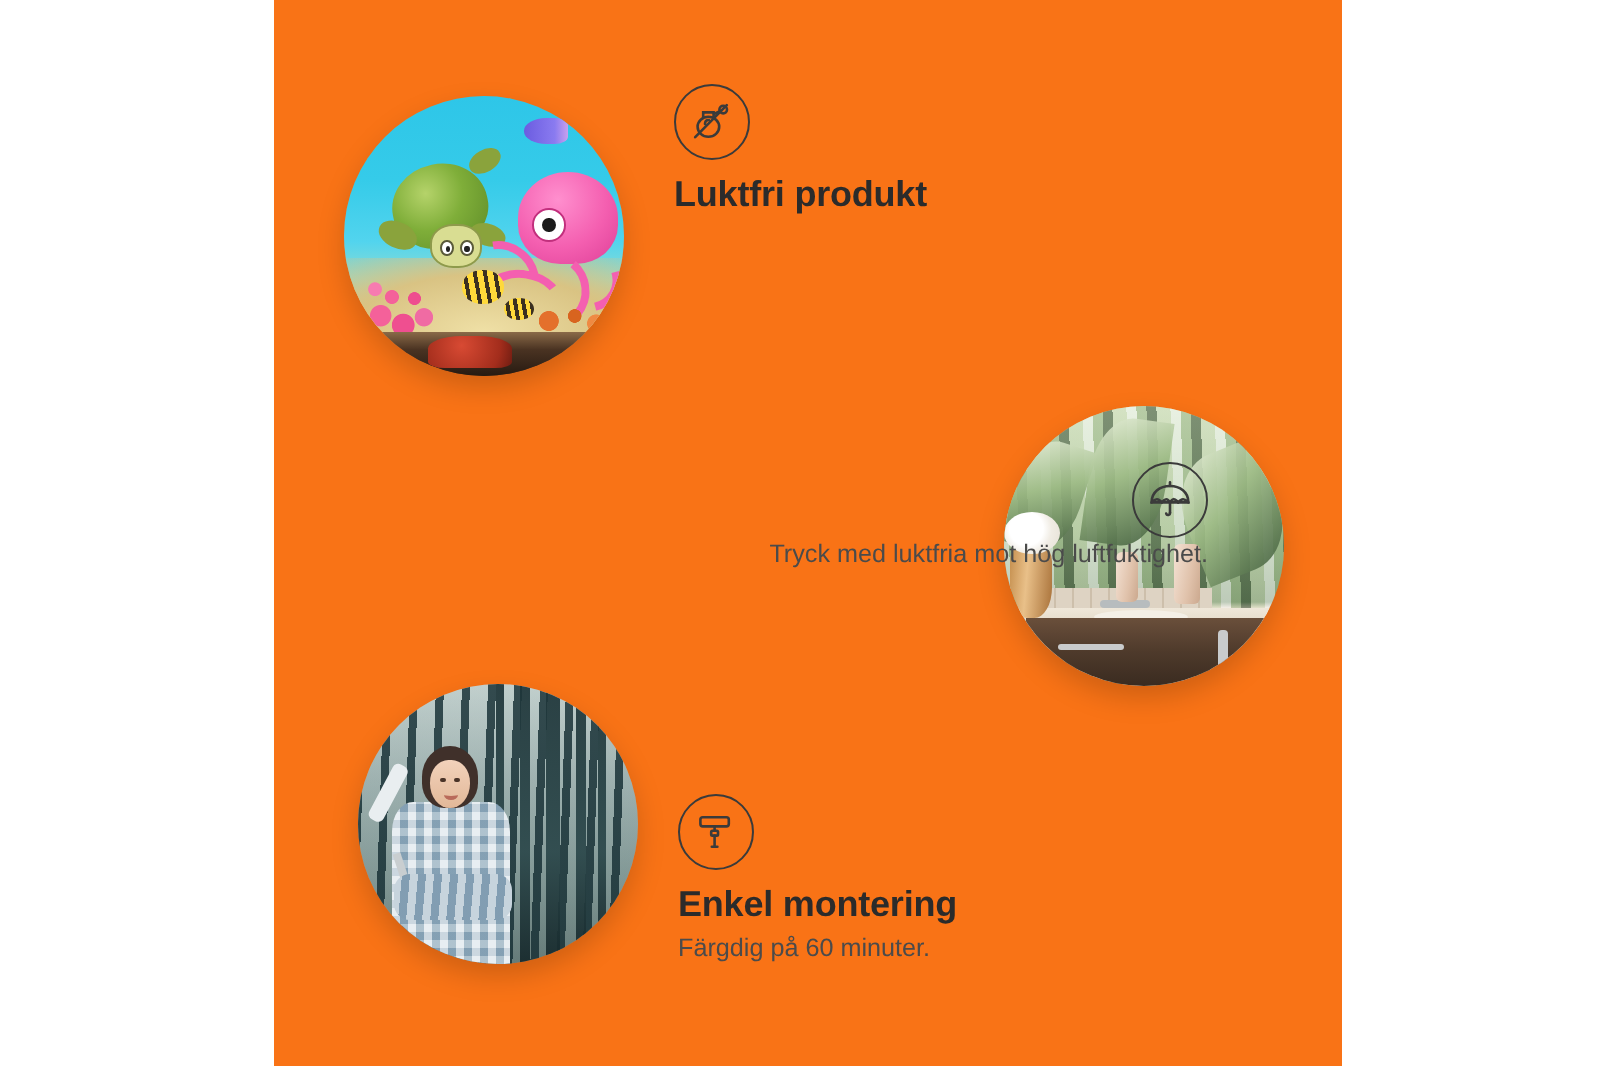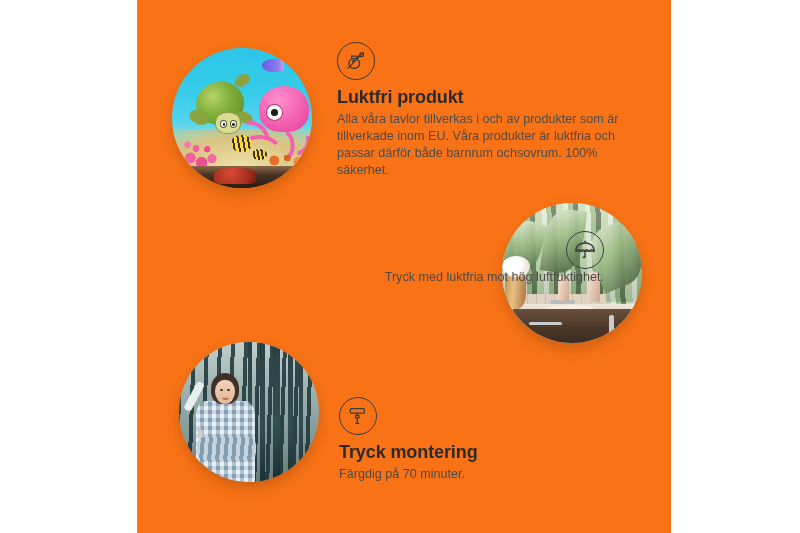--- a/index.html
+++ b/index.html
@@ -589,21 +589,20 @@
         <svg width="24" height="24" viewBox="0 0 24 24" fill="none" stroke="#3b3b3b" stroke-width="1.3" stroke-linecap="round">
           <ellipse cx="10.2" cy="14.4" rx="5.4" ry="5"></ellipse>
           <path d="M7.6 9.5 L7.6 7.2 L12.8 7.2 L12.8 9.6"></path>
           <path d="M13 8 L16.2 6.4"></path>
           <circle cx="17.6" cy="5.8" r="1.9"></circle>
           <path d="M8.5 13 C8.5 11.6 9.4 11 10.4 11"></path>
           <path d="M3.6 19.6 L19.4 3.6"></path>
         </svg>
       </div>
       <div class="feature-title">Luktfri produkt</div>
-      <div class="feature-desc">Alla våra tavlor tillverkas i och av produkter som är tillverkade inom EU. Våra produkter är luktfria och passar därför både barnrum ochsovrum. 100% säkerhet.</div>
     </div>
 
     <div class="feature feature-2">
       <div class="feature-icon">
         <svg width="24" height="24" viewBox="0 0 24 24" fill="none" stroke="#3b3b3b" stroke-width="1.3" stroke-linecap="round">
           <path d="M2.8 13.2 C2.8 7.9 7 5 12 5 C17 5 21.2 7.9 21.2 13.2 Z"></path>
           <path d="M2.8 13.2 C4.6 11.1 6.3 11.1 7.9 13.2"></path>
           <path d="M7.9 13.2 C9.5 11.1 10.8 11.1 12 13.2"></path>
           <path d="M12 13.2 C13.2 11.1 14.5 11.1 16.1 13.2"></path>
           <path d="M16.1 13.2 C17.7 11.1 19.4 11.1 21.2 13.2"></path>
@@ -618,18 +617,18 @@
     <div class="feature feature-3">
       <div class="feature-icon">
         <svg width="24" height="24" viewBox="0 0 24 24" fill="none" stroke="#3b3b3b" stroke-width="1.3" stroke-linecap="round" stroke-linejoin="round">
           <rect x="4.2" y="4.6" width="14.2" height="4.6" rx="1.2"></rect>
           <path d="M11.3 9.2 L11.3 11.4"></path>
           <rect x="9.6" y="11.4" width="3.4" height="2.4" rx="0.6"></rect>
           <path d="M11.3 13.8 L11.3 19.4"></path>
           <path d="M9.9 19.4 L12.7 19.4"></path>
         </svg>
       </div>
-      <div class="feature-title">Tryck montering</div>
-      <div class="feature-desc">Färgdig på 70 minuter.</div>
+      <div class="feature-title">Enkel montering</div>
+      <div class="feature-desc">Färgdig på 60 minuter.</div>
     </div>
 
   </div>
 </div>
 
 </body></html>

